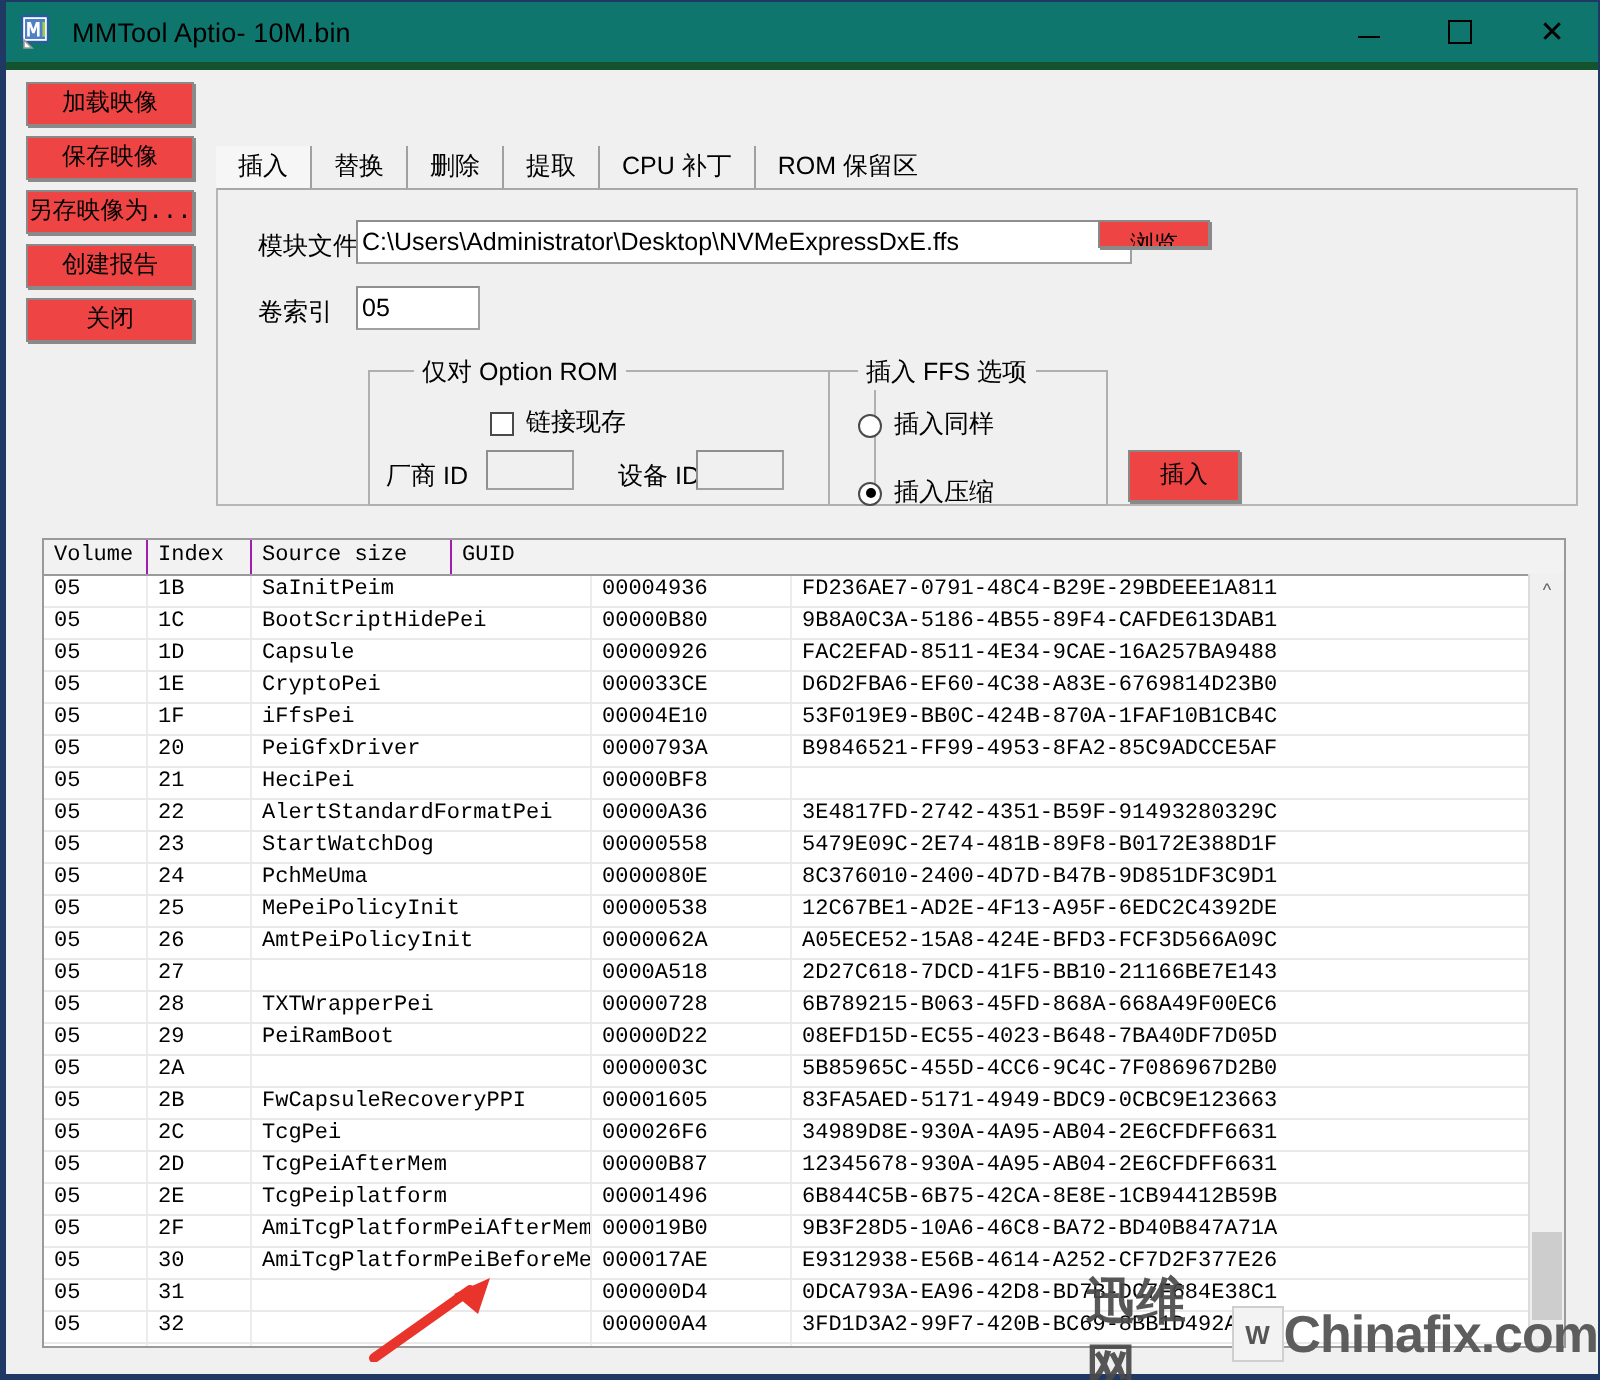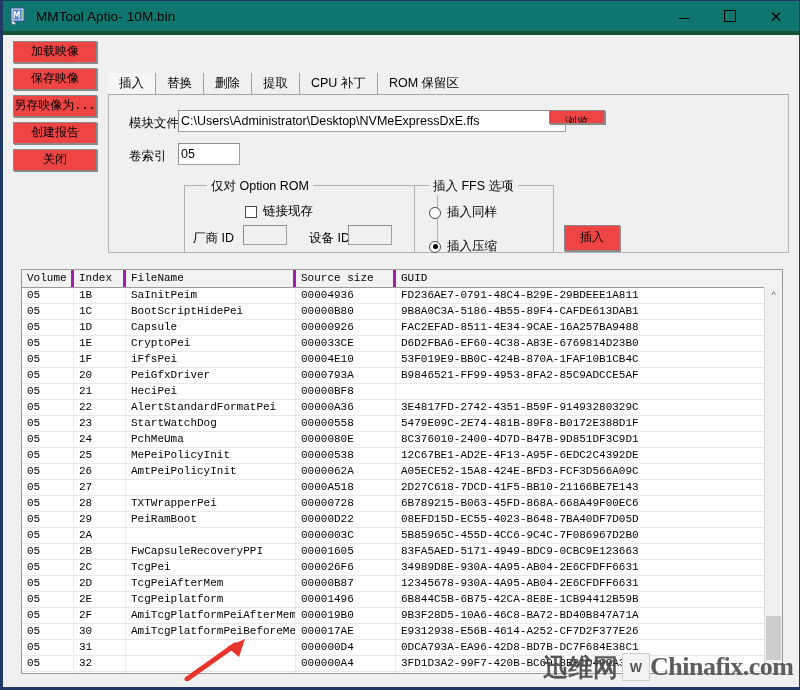--- a/index.html
+++ b/index.html
@@ -249,21 +249,21 @@
   .gridheader {
     display: flex;
     height: 17px;
     background: #f2f2f2;
     border-bottom: 1px solid #9a9a9a;
     font-family: "Liberation Mono", monospace;
     font-size: 11px;
     line-height: 16px;
   }
   .gh {
-    border-right: 3px solid #a21caf;
+    border-right: 1px solid #a21caf;
     padding-left: 5px;
     box-sizing: border-box;
     white-space: nowrap;
     overflow: hidden;
     color: #000;
   }
   .c-vol { width: 52px; }
   .c-idx { width: 52px; }
   .c-name { width: 170px; }
   .c-size { width: 100px; }
@@ -345,21 +345,21 @@
     color: #4a4a4a;
     letter-spacing: 0px;
     opacity: 0.92;
     font-family: "DejaVu Sans", sans-serif;
   }
   .wm-en {
     font-size: 26px;
     font-weight: bold;
     color: #5d5d5d;
     letter-spacing: -0.5px;
-    font-family: Liberation Serif, serif;
+    font-family: Liberation Sans, sans-serif;
   }
   .wm-badge {
     width: 26px; height: 26px;
     background: #f3f3f3;
     border: 1px solid #cfcfcf;
     margin-left: 4px;
     display: flex; align-items: center; justify-content: center;
     font-size: 13px; font-weight: bold; color: #555;
   }
 </style>
@@ -445,21 +445,20 @@
       </div>
 
       <button class="btn" style="position:absolute; left:455px; top:130px; width:56px; height:26px; line-height:24px;">插入</button>
     </div>
   </div>
 
   <div class="gridwrap">
     <div class="gridheader">
       <div class="gh c-vol">Volume</div>
       <div class="gh c-idx">Index</div>
-      <div class="gh c-name">FileName</div>
       <div class="gh c-size">Source size</div>
       <div class="gh c-guid">GUID</div>
     </div>
     <div class="gridbody" id="grid-body">
         <div class="row">
           <div class="cell c-vol">05</div>
           <div class="cell c-idx">1B</div>
           <div class="cell c-name">SaInitPeim</div>
           <div class="cell c-size">00004936</div>
           <div class="cell c-guid">FD236AE7-0791-48C4-B29E-29BDEEE1A811</div>

